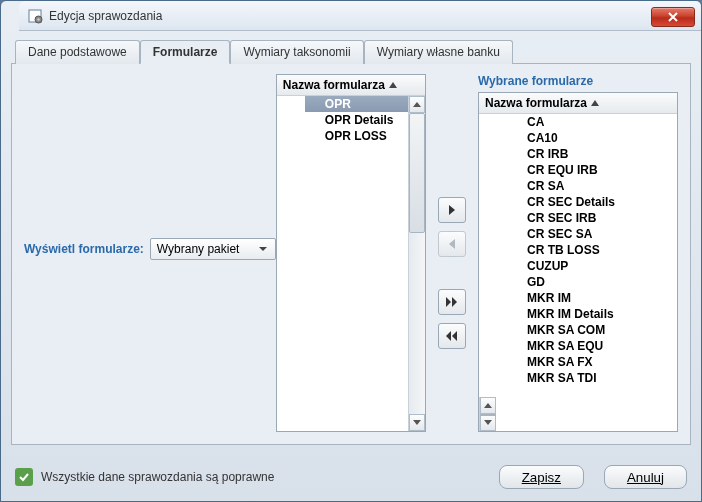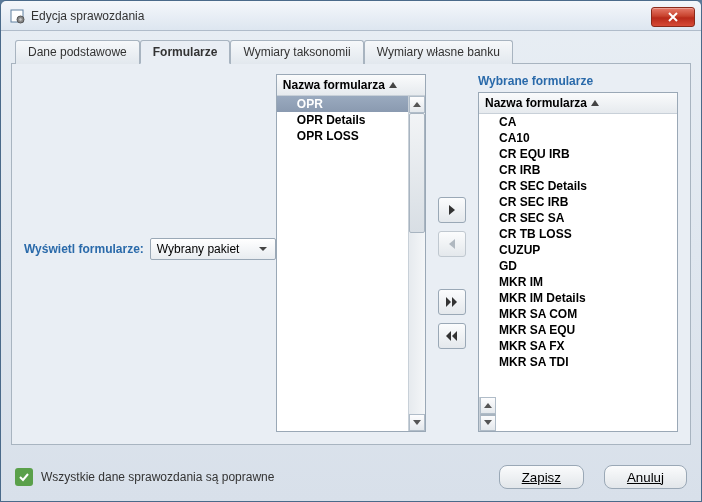--- a/index.html
+++ b/index.html
@@ -22,20 +22,21 @@
     flex-direction: column;
   }
   .titlebar {
     height: 30px;
     background: linear-gradient(#f4f7fb, #dde6f0);
     border-bottom: 1px solid #b0bcca;
     display: flex;
     align-items: center;
     padding: 0 2px 0 8px;
     border-radius: 6px 6px 0 0;
+    margin-left: 18px;
   }
   .title-icon {
     width: 16px; height: 16px;
     margin-right: 6px;
     position: relative;
   }
   .title-icon svg { display: block; }
   .titlebar .title { flex: 1; color: #333; }
   .close-btn {
     width: 44px; height: 20px;
@@ -138,20 +139,21 @@
   .sort-arrow {
     width: 0; height: 0;
     border-left: 4px solid transparent;
     border-right: 4px solid transparent;
     border-bottom: 6px solid #444;
   }
   .list-body {
     flex: 1;
     overflow: hidden;
     position: relative;
+    padding-left: 28px;
   }
   .list-inner {
     padding: 0;
   }
   .list-item {
     padding: 1px 6px 1px 20px;
     font-weight: bold;
     white-space: nowrap;
   }
   .list-item.sel {
@@ -340,22 +342,23 @@
           <div class="listbox list-right" style="flex:1;">
             <div class="list-body-wrap">
               <div class="list-header">
                 <span>Nazwa formularza</span>
                 <span class="sort-arrow"></span>
               </div>
               <div class="list-body">
                 <div class="list-inner" id="right-items">
                     <div class="list-item">CA</div>
                     <div class="list-item">CA10</div>
+                    <div class="list-item">CR IRB</div>
                     <div class="list-item">CR EQU IRB</div>
-                    <div class="list-item">CR IRB</div>
+                    <div class="list-item">CR SA</div>
                     <div class="list-item">CR SEC Details</div>
                     <div class="list-item">CR SEC IRB</div>
                     <div class="list-item">CR SEC SA</div>
                     <div class="list-item">CR TB LOSS</div>
                     <div class="list-item">CUZUP</div>
                     <div class="list-item">GD</div>
                     <div class="list-item">MKR IM</div>
                     <div class="list-item">MKR IM Details</div>
                     <div class="list-item">MKR SA COM</div>
                     <div class="list-item">MKR SA EQU</div>

